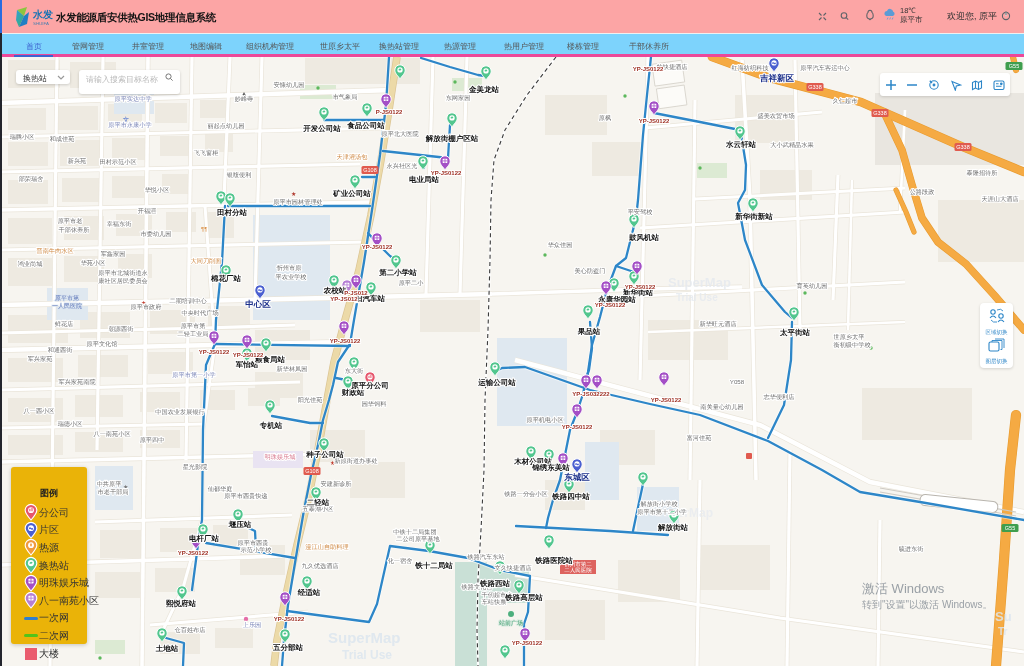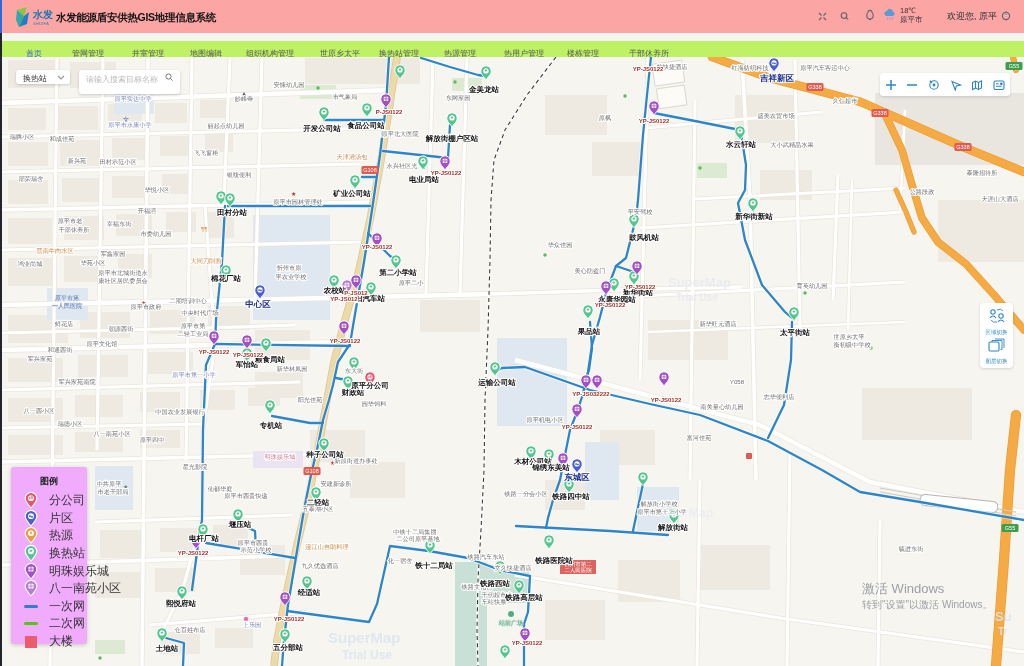--- a/index.html
+++ b/index.html
@@ -1,27 +1,27 @@
 <!DOCTYPE html>
 <html><head><meta charset="utf-8"><style>
 *{margin:0;padding:0;box-sizing:border-box}
 body{width:1024px;height:666px;font-family:"Liberation Sans",sans-serif;overflow:hidden;position:relative;background:#f7f5f0}
 .hdr{position:absolute;left:0;top:0;width:1024px;height:33px;background:#fca5a5}
 .edgeL1{position:absolute;left:0;top:0;width:2px;height:33px;background:#2a6ce0;z-index:30}
 .edgeL2{position:absolute;left:0;top:33px;width:2px;height:633px;background:#23252d;z-index:30}
-.nav{position:absolute;left:0;top:40px;width:1024px;height:24px;background:#bef264;border-top:1px solid #f0f0f0;border-bottom:1px solid #ec4899}
+.nav{position:absolute;left:0;top:33px;width:1024px;height:24px;background:#7dd3fc;border-top:1px solid #f0f0f0;border-bottom:3px solid #ec4899}
 .nav span{position:absolute;top:7px;font-size:8px;color:#555;white-space:nowrap}
 .nav .act{color:#3d63d0}
 .underline{position:absolute;left:14px;top:21px;width:39px;height:2.5px;background:#3d63d0}
 .map{position:absolute;left:0;top:57px;width:1024px;height:609px}
 .sbox{background:#fff;border-radius:3px;box-shadow:0 1px 3px rgba(0,0,0,.18);position:absolute}
-.legend{position:absolute;left:11px;top:410px;width:76px;height:177px;background:#f0abfc;border-radius:3px;box-shadow:0 1px 4px rgba(0,0,0,.2);z-index:12;padding-top:8px}
+.legend{position:absolute;left:11px;top:410px;width:76px;height:177px;background:#eab308;border-radius:3px;box-shadow:0 1px 4px rgba(0,0,0,.2);z-index:12;padding-top:20px}
 .legend .tt{text-align:center;font-size:9px;font-weight:bold;color:#222;margin-bottom:4px}
 .li{position:relative;height:17.6px;display:flex;align-items:center;padding-left:13px}
-.li .tx{font-size:12px;color:#333;margin-left:11px;white-space:nowrap}
+.li .tx{font-size:10px;color:#333;margin-left:1px;white-space:nowrap}
 .toolbar{position:absolute;left:880px;top:16px;width:130px;height:23px;background:#fff;border-radius:3px;box-shadow:0 1px 3px rgba(0,0,0,.15);display:flex;align-items:center;justify-content:space-around;z-index:12}
 .rpanel{position:absolute;left:980px;top:246px;width:33px;height:65px;background:#fff;border-radius:4px;box-shadow:0 1px 3px rgba(0,0,0,.15);z-index:12;text-align:center;padding-top:4px}
 .rpanel .lab{font-size:5.5px;color:#2d86c8;line-height:6px}
 </style></head><body>
 <div class="hdr">
 <svg width="1024" height="33" style="position:absolute;left:0;top:0">
 <defs>
         <linearGradient id="lg1" x1="0" y1="0" x2="1" y2="1">
           <stop offset="0" stop-color="#2f9fd8"></stop>
           <stop offset="1" stop-color="#3bb26a"></stop>

